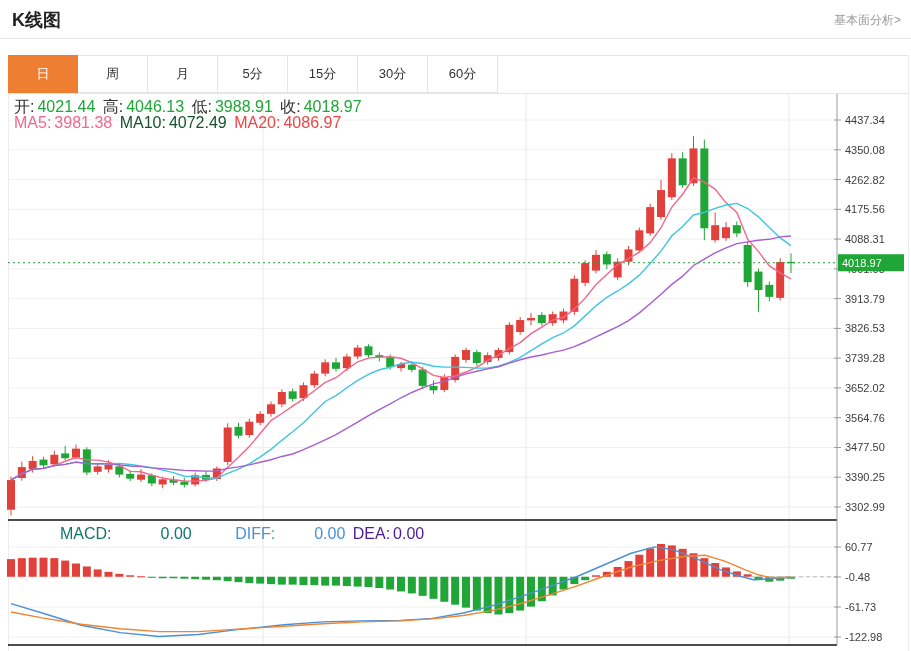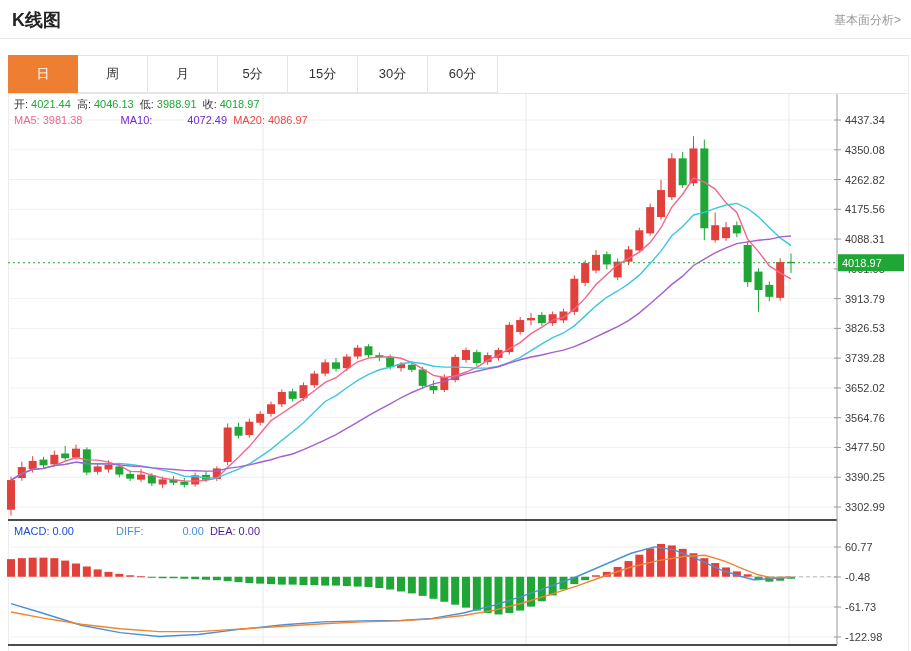--- a/index.html
+++ b/index.html
@@ -12,29 +12,29 @@
   #widget-frame{left:8px;top:55px;width:899px;height:596px;
                 border-left:1px solid #ececec;border-right:1px solid #ececec;}
   #tab-strip{left:8px;top:55px;width:900px;height:39px;display:flex;
              border-top:1px solid #e5e5e5;border-bottom:1px solid #e5e5e5;box-sizing:border-box;}
   .tab{width:70px;height:38px;margin-top:-1px;box-sizing:border-box;
        border:1px solid #e5e5e5;border-left:none;background:#fff;color:#333;
        font-size:13px;display:flex;align-items:center;justify-content:center;cursor:pointer;}
   .tab:first-child{border-left:1px solid #e5e5e5;}
   .tab.active{background:#ee7e31;border-color:#ee7e31;color:#fff;}
   #chart-svg{left:0;top:0;}
-  .overlay{font-size:11px;white-space:nowrap;z-index:3;}
+  .overlay{font-size:16px;white-space:nowrap;z-index:3;}
   .overlay span{margin-right:3px;}
   .pair{margin-right:10px;}
   .lab{color:#333;}
   .grn{color:#1fa637;}
   .ma5{color:#f2668b;text-align:center;}
-  .ma10{color:#6d28d9;margin-left:32px;}
+  .ma10{color:#14532d;}
   .ma20{color:#ef4444;}
-  .macd-m{color:#1d4ed8;}
+  .macd-m{color:#0f766e;margin-left:46px;}
   .macd-d{color:#4a90d9;margin-left:36px;}
   .macd-e{color:#4c1d95;}
 </style>
 </head>
 <body>
 
 <div class="abs" id="page-title">K线图</div>
 <div class="abs" id="header-link">基本面分析&gt;</div>
 <div class="abs" id="header-divider"></div>
 

